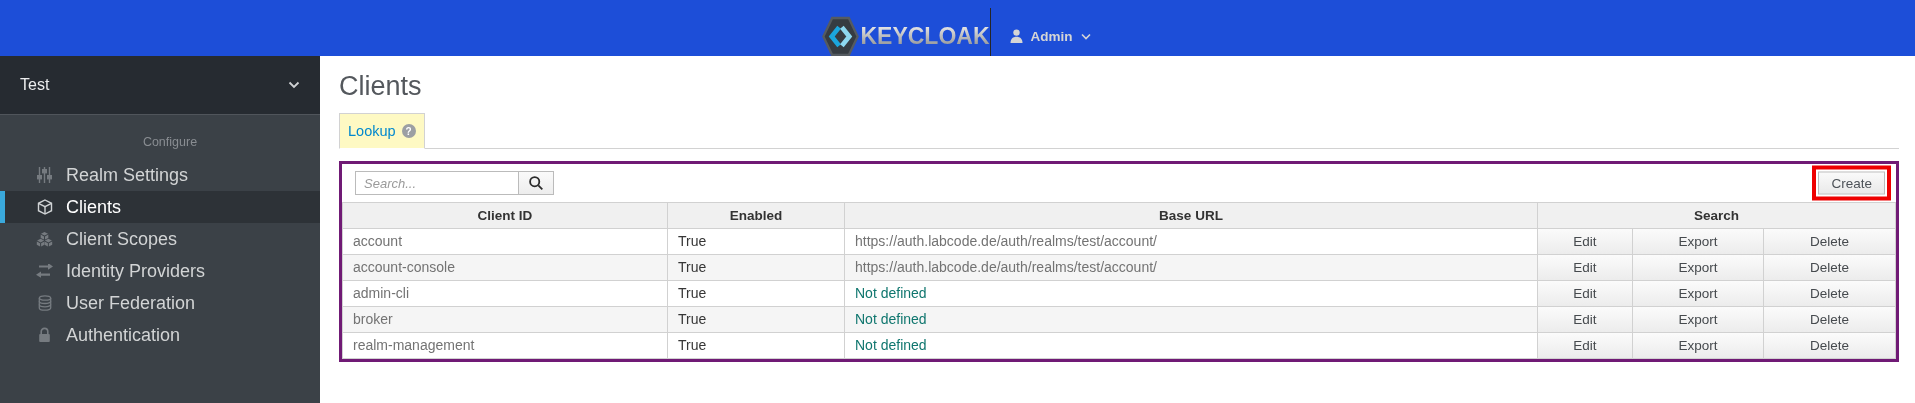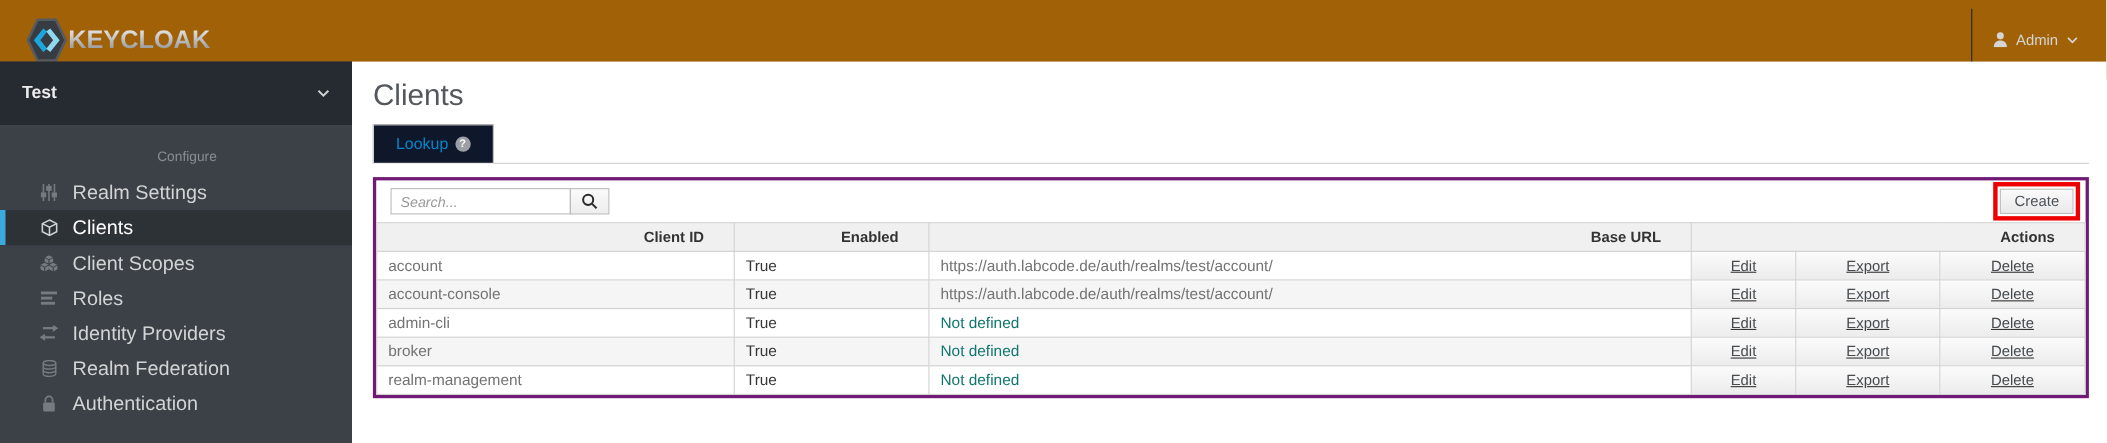--- a/index.html
+++ b/index.html
@@ -8,50 +8,50 @@
   body {
     font-family: "Liberation Sans", sans-serif;
     background: #fff;
     position: relative;
     color: #333;
   }
 
   
   .topbar {
     position: absolute; top: 0; left: 0; width: 1915px; height: 72px;
-    background: #a16207;
-    display: flex; align-items: center; justify-content: space-between;
+    background: #1d4ed8;
+    display: flex; align-items: center; justify-content: center;
   }
   .logo { display: flex; align-items: center; margin-left: 24px; gap: 1px; }
   .logo-text {
     font-size: 23px; font-weight: 700; letter-spacing: 0px;
     color: #bfc2c4;
     background: linear-gradient(180deg, #e9e9e9 10%, #8d9093 90%);
     -webkit-background-clip: text; background-clip: text;
     -webkit-text-fill-color: transparent;
   }
   .user-menu {
     display: flex; align-items: center; gap: 8px;
     height: 56px; padding: 0 26px 0 19px;
     border-left: 1px solid #262626;
-    color: #d5d5d5; font-size: 13.5px; cursor: pointer;
+    color: #d5d5d5; font-size: 13.5px; cursor: pointer; font-weight: bold;
   }
 
   
   .sidebar {
     position: absolute; top: 56px; left: 0; width: 320px; height: 347px;
     background: #3b4147;
   }
   .realm-selector {
     height: 59px; background: #262b31;
     border-bottom: 1px solid #50555b;
     display: flex; align-items: center; justify-content: space-between;
     padding: 0 20px; cursor: pointer;
   }
-  .realm-name { color: #ecedee; font-size: 16px; font-weight: 700; }
+  .realm-name { color: #ecedee; font-size: 16px; font-weight: 400; }
   .nav { padding-top: 20px; }
   .nav-section-label {
     color: #898d92; font-size: 12.5px; padding-left: 20px;
     height: 15px; margin-bottom: 9px; text-align: center;
   }
   .nav-item {
     height: 32px; display: flex; align-items: center;
     padding-left: 36px; gap: 13px;
     color: #d2d4d5; font-size: 18px; cursor: pointer;
   }
@@ -71,22 +71,22 @@
   h1.page-title {
     margin-top: 15px; font-size: 27px; font-weight: 300;
     color: #54585d; line-height: 30px;
   }
   .tabs {
     margin-top: 12px; height: 36px;
     border-bottom: 1px solid #d2d2d2;
   }
   .tab {
     display: inline-flex; align-items: center; gap: 6px;
-    height: 36px; margin-bottom: -1px; padding: 0 20px;
-    background: #0f172a;
+    height: 36px; margin-bottom: -1px; padding: 0 8px;
+    background: #fef9c3;
     border: 1px solid #d2d2d2; border-bottom: 1px solid #fff;
     color: #0088ce; font-size: 14.5px; cursor: pointer;
   }
   .help-badge {
     width: 14px; height: 14px; border-radius: 50%;
     background: #9c9fa3; color: #fff;
     font-size: 10px; font-weight: 700;
     display: inline-flex; align-items: center; justify-content: center;
   }
 
@@ -127,31 +127,31 @@
   }
 
   
   table.clients {
     width: 100%; border-collapse: collapse; table-layout: fixed;
     font-size: 14px;
   }
   table.clients th {
     background: #f0f0f0;
     border: 1px solid #d1d1d1;
-    text-align: right; font-weight: 700; font-size: 13.5px; color: #333;
+    text-align: center; font-weight: 700; font-size: 13.5px; color: #333;
     padding: 3px 27px; line-height: 19px;
   }
   table.clients td {
     border: 1px solid #d1d1d1;
     padding: 3px 10px; line-height: 19px; color: #363636;
   }
   table.clients tbody tr:nth-child(even) td { background: #f5f5f5; }
   .cell-link { color: #737373; text-decoration: none; cursor: pointer; }
   .muted { color: #0f766e; }
-  td.action-cell { padding: 0 !important; text-decoration: underline; }
+  td.action-cell { padding: 0 !important; }
   .action-btn {
     display: block; width: 100%; height: 25px;
     border: none;
     background: linear-gradient(180deg, #fbfbfb, #ececec);
     font-family: "Liberation Sans", sans-serif;
     font-size: 13.5px; color: #464a4e; cursor: pointer;
   }
 
   svg { display: block; }
 </style>
@@ -232,51 +232,41 @@
           <path d="M12.3 2.6 L9 4.4 L9 7.6 L12.3 5.9 Z"></path>
           <path d="M0.8 9.4 L4.1 11.2 L4.1 14.6 L0.8 12.8 Z"></path>
           <path d="M8.4 9.4 L5.1 11.2 L5.1 14.6 L8.4 12.8 Z"></path>
           <path d="M8.6 9.4 L11.9 11.2 L11.9 14.6 L8.6 12.8 Z"></path>
           <path d="M16.2 9.4 L12.9 11.2 L12.9 14.6 L16.2 12.8 Z"></path>
         </svg>
       </span>
       <span>Client Scopes</span>
     </div>
 
-    <div class="nav-item">
-      <span class="icn">
-        <svg width="15" height="14" viewBox="0 0 15 14" fill="currentColor">
-          <rect x="0" y="1" width="15" height="2.6"></rect>
-          <rect x="0" y="5.7" width="10.5" height="2.6"></rect>
-          <rect x="0" y="10.4" width="13" height="2.6"></rect>
-        </svg>
-      </span>
-      <span>Roles</span>
-    </div>
 
     <div class="nav-item">
       <span class="icn">
         <svg width="17" height="14" viewBox="0 0 17 14" fill="currentColor">
           <path d="M3 2.8 L12 2.8 L12 0 L17 4 L12 8 L12 5.2 L3 5.2 Z" transform="translate(0,-1) scale(1,0.85)"></path>
           <path d="M14 9.3 L5 9.3 L5 6.8 L0 10.5 L5 14.2 L5 11.7 L14 11.7 Z" transform="scale(1,0.85) translate(0,2)"></path>
         </svg>
       </span>
       <span>Identity Providers</span>
     </div>
 
     <div class="nav-item">
       <span class="icn">
         <svg width="14" height="16" viewBox="0 0 14 16" fill="none" stroke="currentColor" stroke-width="1.3">
           <ellipse cx="7" cy="3" rx="5.7" ry="2.2"></ellipse>
           <path d="M1.3 3 L1.3 13 C1.3 14.2 3.85 15.2 7 15.2 C10.15 15.2 12.7 14.2 12.7 13 L12.7 3"></path>
           <path d="M1.3 6.3 C1.3 7.5 3.85 8.5 7 8.5 C10.15 8.5 12.7 7.5 12.7 6.3"></path>
           <path d="M1.3 9.6 C1.3 10.8 3.85 11.8 7 11.8 C10.15 11.8 12.7 10.8 12.7 9.6"></path>
         </svg>
       </span>
-      <span>Realm Federation</span>
+      <span>User Federation</span>
     </div>
 
     <div class="nav-item">
       <span class="icn">
         <svg width="13" height="16" viewBox="0 0 13 16">
           <path d="M3.2 7 L3.2 4.8 C3.2 2.9 4.6 1.4 6.5 1.4 C8.4 1.4 9.8 2.9 9.8 4.8 L9.8 7" fill="none" stroke="currentColor" stroke-width="1.6"></path>
           <rect x="1.2" y="7" width="10.6" height="8" rx="1" fill="currentColor"></rect>
         </svg>
       </span>
       <span>Authentication</span>
@@ -319,21 +309,21 @@
           <col style="width:693px">
         <col style="width:95px">
           <col style="width:131px">
           <col>
       </colgroup>
       <thead>
         <tr>
           <th>Client ID</th>
           <th>Enabled</th>
           <th>Base URL</th>
-          <th colspan="3">Actions</th>
+          <th colspan="3">Search</th>
         </tr>
       </thead>
       <tbody>
           <tr>
     <td><a class="cell-link">account</a></td>
     <td>True</td>
     <td><span class="cell-link">https://auth.labcode.de/auth/realms/test/account/</span></td>
     <td class="action-cell">
               <button class="action-btn">Edit</button>
             </td>

